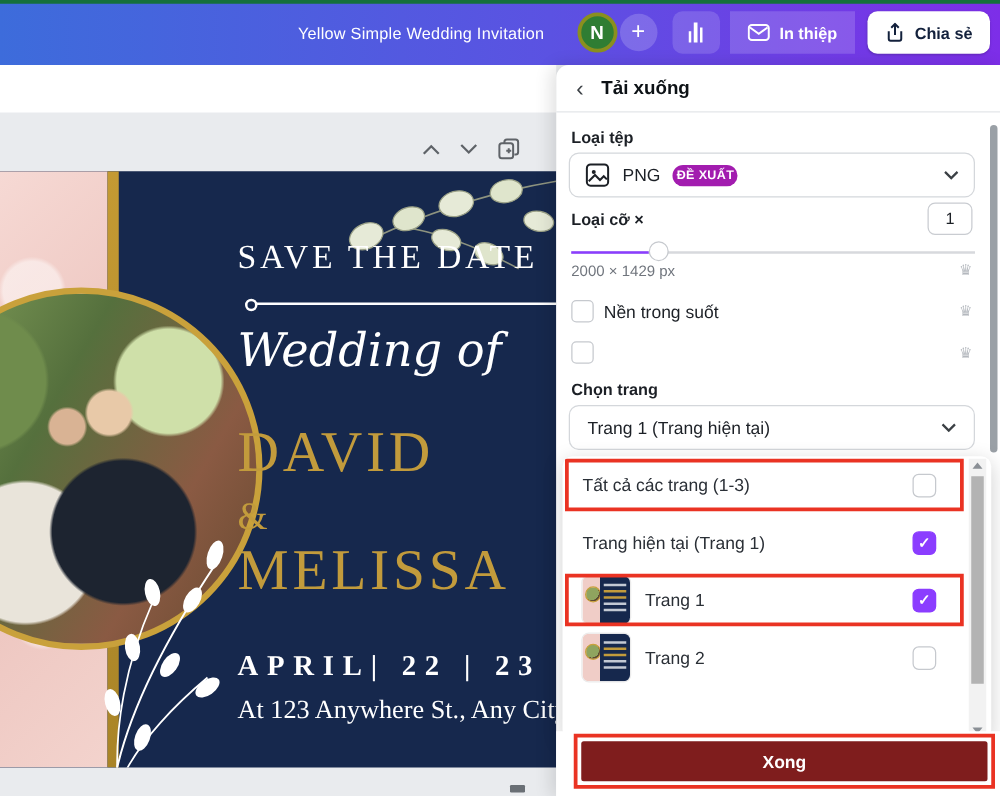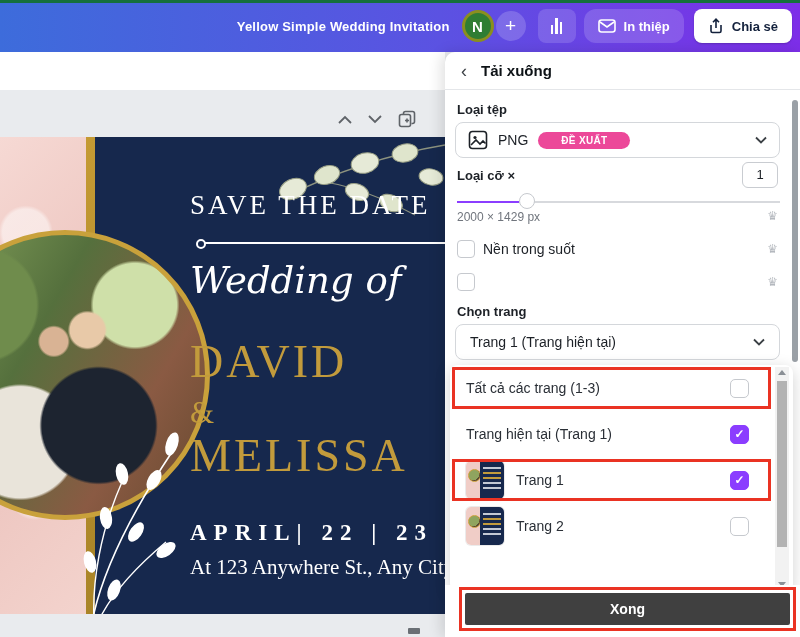--- a/index.html
+++ b/index.html
@@ -5,31 +5,31 @@
   * { margin:0; padding:0; box-sizing:border-box; }
   html,body { width:800px; height:637px; overflow:hidden; font-family:"Liberation Sans",sans-serif; background:#e9ebee; }
   .stage { position:relative; width:800px; height:637px; }
 
   
   .topline { position:absolute; top:0; left:0; width:800px; height:3px; background:#15703c; z-index:6; }
   .topbar { position:absolute; top:0; left:0; width:800px; height:52px;
             background:linear-gradient(90deg,#3d6cdb 0%,#5b52e2 55%,#7d2ee8 100%);
             display:flex; align-items:center; padding:0 8px 0 0; z-index:5; }
   .topbar .spacer { flex:1; }
-  .doc-title { color:#fff; font-size:13px; font-weight:bold; margin-right:12px; letter-spacing:.2px; }
+  .doc-title { color:#fff; font-size:13px; font-weight:normal; margin-right:26px; letter-spacing:.2px; }
   .avatar { width:32px; height:32px; border-radius:50%; background:#2f7d33; border:3px solid #8a8f1f;
             color:#fff; font-weight:bold; font-size:15px; display:flex; align-items:center; justify-content:center; margin-right:2px; }
   .plus-btn { width:30px; height:30px; border-radius:50%; background:rgba(255,255,255,.18); color:#fff;
               font-size:19px; display:flex; align-items:center; justify-content:center; margin-right:12px; }
   .icon-btn { width:38px; height:34px; border-radius:8px; background:rgba(255,255,255,.15);
               display:flex; align-items:center; justify-content:center; margin-right:8px; }
   .bars { display:flex; align-items:flex-end; gap:2px; height:16px; }
   .bars i { display:block; width:2.5px; background:#fff; }
   .bars i:nth-child(1){height:9px;} .bars i:nth-child(2){height:16px;} .bars i:nth-child(3){height:12px;}
-  .purple-btn { height:34px; border-radius:12px; background:rgba(255,255,255,.16); color:#fff; font-weight:bold;
+  .purple-btn { height:34px; border-radius:0; background:rgba(255,255,255,.16); color:#fff; font-weight:bold;
                 font-size:13px; display:flex; align-items:center; gap:8px; padding:0 14px; margin-right:10px; }
   .white-btn { height:34px; border-radius:8px; background:#fff; color:#13213c; font-weight:bold; font-size:13px;
                display:flex; align-items:center; gap:8px; padding:0 14px; box-shadow:0 1px 2px rgba(0,0,0,.2); }
 
   
   .ctx-toolbar { position:absolute; top:52px; left:0; width:445px; height:38px; background:#fff; }
   .page-controls { position:absolute; top:110px; left:338px; display:flex; gap:16px; align-items:center; color:#5f6368; }
 
   .design { position:absolute; top:137px; left:0; width:445px; height:477px; background:#16284d; overflow:hidden; }
   .pink-strip { position:absolute; left:0; top:0; width:86px; height:100%;
@@ -69,21 +69,21 @@
   .panel { position:absolute; top:52px; left:445px; width:355px; height:585px; background:#fff;
            border-radius:10px 0 0 0; box-shadow:-4px 0 14px rgba(0,0,0,.12); z-index:10; }
   .panel-header { height:38px; display:flex; align-items:center; gap:14px; padding:0 16px; border-bottom:1px solid #e4e6e9; }
   .panel-title { font-size:15px; font-weight:bold; color:#0d1216; }
   .back-ic { color:#3b4045; font-size:18px; line-height:1; }
   .field-label { font-size:13px; font-weight:bold; color:#1c2026; }
   .lbl-filetype { position:absolute; left:12px; top:50px; }
   .file-select { position:absolute; left:10px; top:70px; width:325px; height:36px; border:1px solid #d4d7db; border-radius:8px;
                  display:flex; align-items:center; gap:10px; padding:0 12px; }
   .file-select .name { font-size:14px; color:#1c2026; }
-  .badge { background:#ec4899; color:#fff; font-size:10px; font-weight:bold; border-radius:9px; padding:3px 23px; letter-spacing:.3px; }
+  .badge { background:#a21caf; color:#fff; font-size:10px; font-weight:bold; border-radius:9px; padding:3px 3px; letter-spacing:.3px; }
   .chev { margin-left:auto; color:#3b4045; }
   .lbl-size { position:absolute; left:12px; top:116px; }
   .size-input { position:absolute; right:22px; top:110px; width:36px; height:26px; border:1px solid #c9ccd1; border-radius:6px;
                 text-align:center; font-size:13px; color:#1c2026; line-height:24px; }
   .slider { position:absolute; left:12px; top:149px; width:323px; height:2px; background:#d7d9dd; }
   .slider .fill { position:absolute; left:0; top:0; height:2px; width:62px; background:#8b3dff; }
   .slider .knob { position:absolute; left:62px; top:-8px; width:16px; height:16px; border-radius:50%; background:#fff; border:1.5px solid #c6c9ce; }
   .px-label { position:absolute; left:12px; top:158px; font-size:12px; color:#70757d; }
   .crown { color:#b4b8be; font-family:"DejaVu Sans",sans-serif; font-size:12px; }
   .crown-a { position:absolute; right:22px; top:157px; }
@@ -113,21 +113,21 @@
   .thumb .tn::before { content:""; position:absolute; left:3px; top:6px; right:3px; height:2px; background:#c3c9d4; box-shadow:0 5px 0 #c29b3c, 0 10px 0 #c29b3c, 0 15px 0 #c3c9d4, 0 20px 0 #c3c9d4; }
   .list-scroll-track { position:absolute; right:4px; top:2px; width:14px; height:223px; background:#f2f2f2; }
   .list-scroll-thumb { position:absolute; right:6px; top:16px; width:10px; height:166px; background:#b3b3b3; }
   .arrow-up, .arrow-dn { position:absolute; right:7px; width:0; height:0; border-left:4px solid transparent; border-right:4px solid transparent; }
   .arrow-up { top:5px; border-bottom:5px solid #8a8f95; }
   .arrow-dn { bottom:5px; border-top:5px solid #8a8f95; }
 
   
   .donebar { position:absolute; left:0; bottom:0; width:355px; height:52px; background:#fff; z-index:12; }
   .done-outline { position:absolute; left:14px; top:2px; width:337px; height:44px; border:3px solid #ea3323; display:flex; }
-  .done-btn { flex:1; margin:3px; background:#404040; color:#fff; font-weight:bold; font-size:14px; border:none;
+  .done-btn { flex:1; margin:3px; background:#7f1d1d; color:#fff; font-weight:bold; font-size:14px; border:none;
               display:flex; align-items:center; justify-content:center; border-radius:2px; }
 
   svg { display:block; }
 </style>
 </head>
 <body>
 
 <div class="stage">
 
   <div class="topbar">

